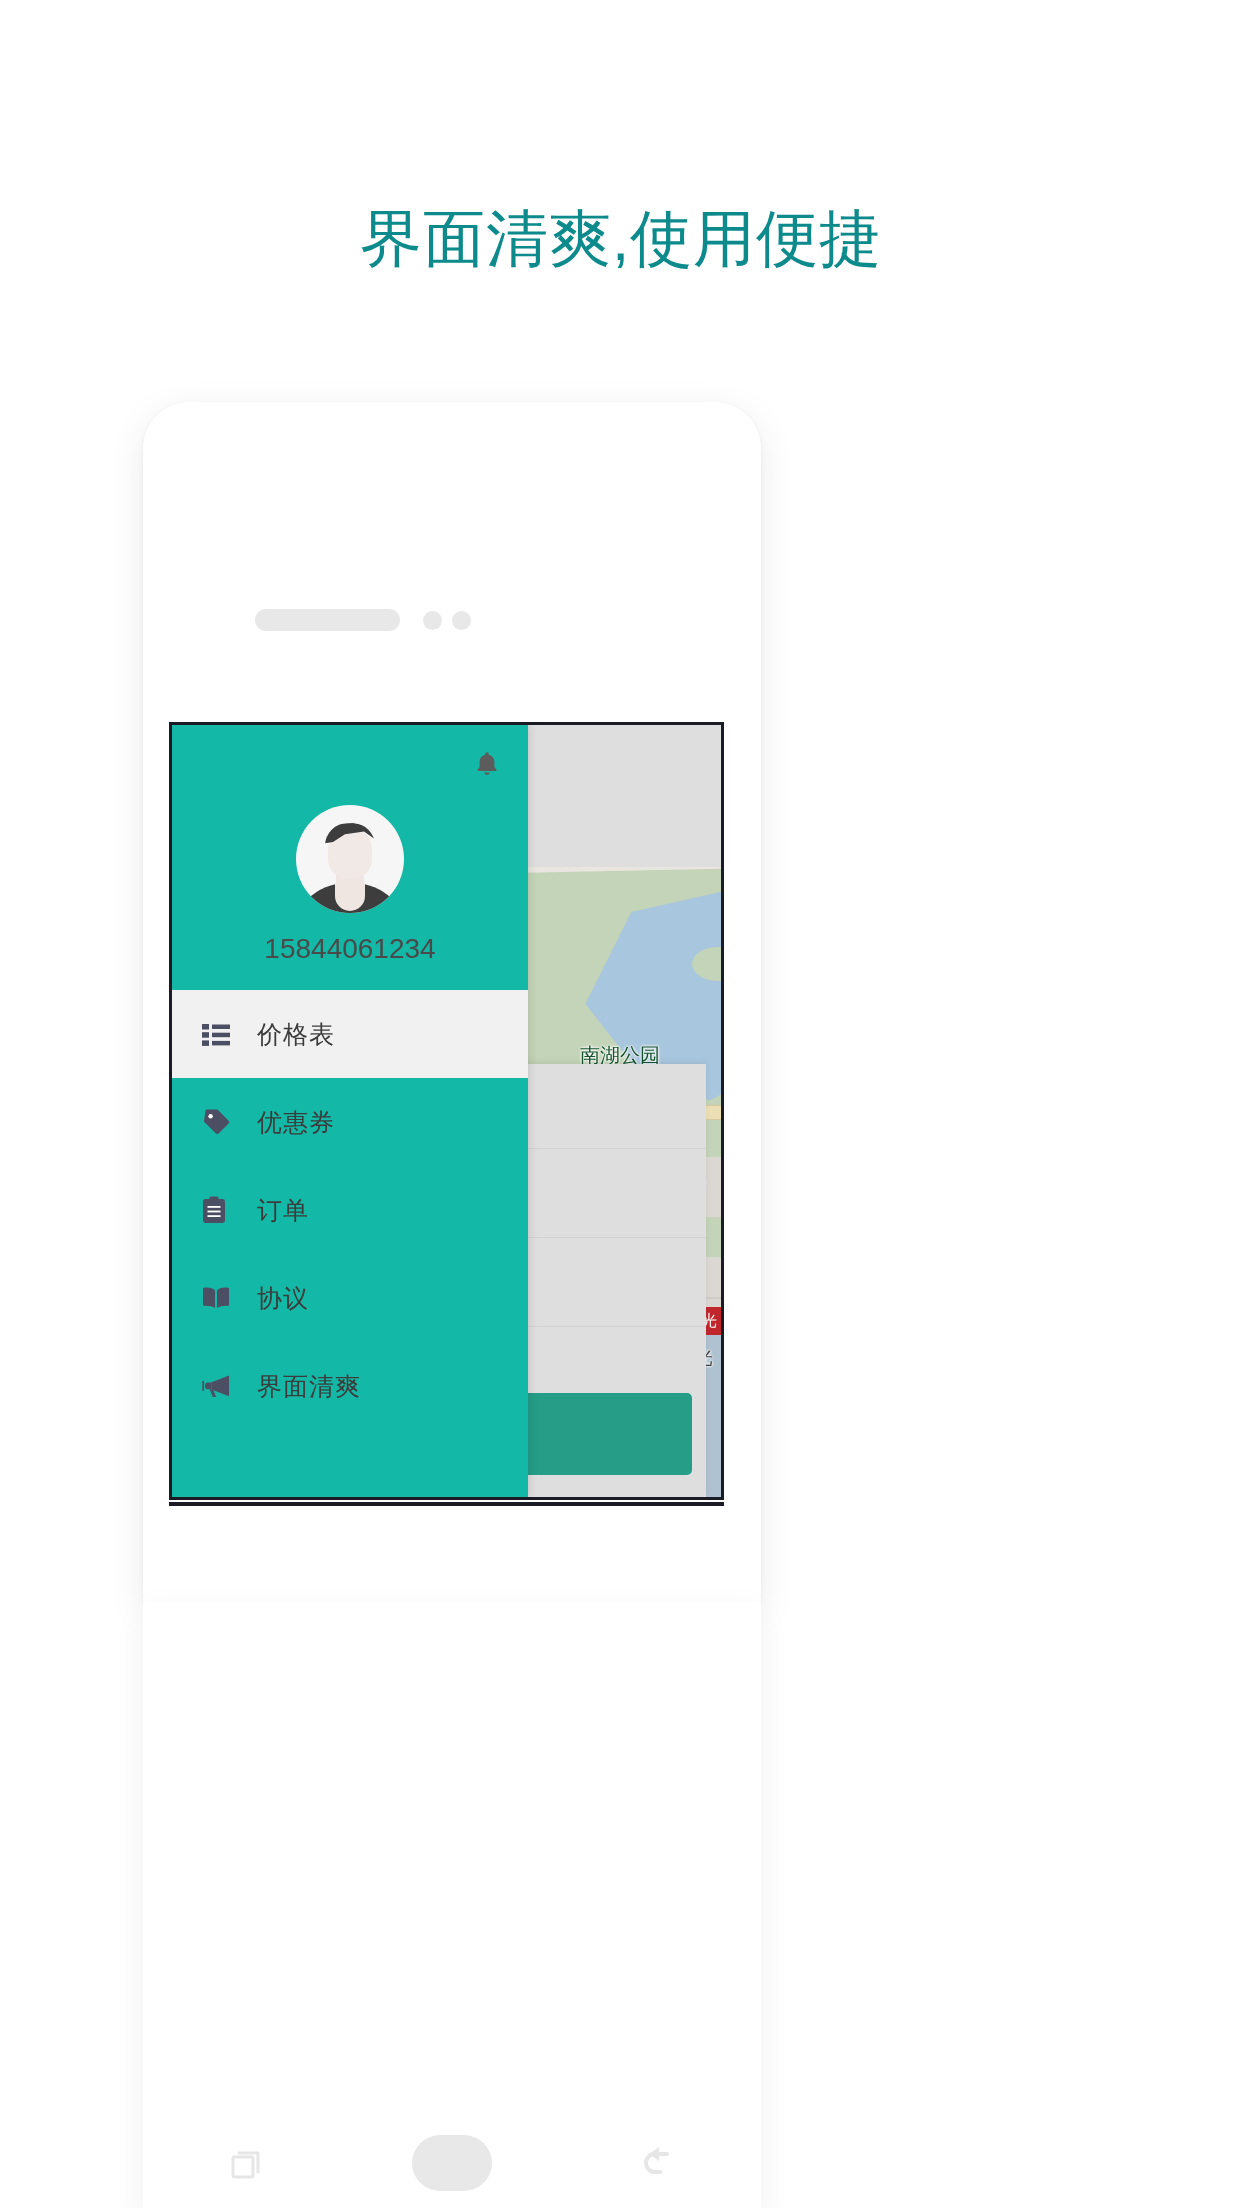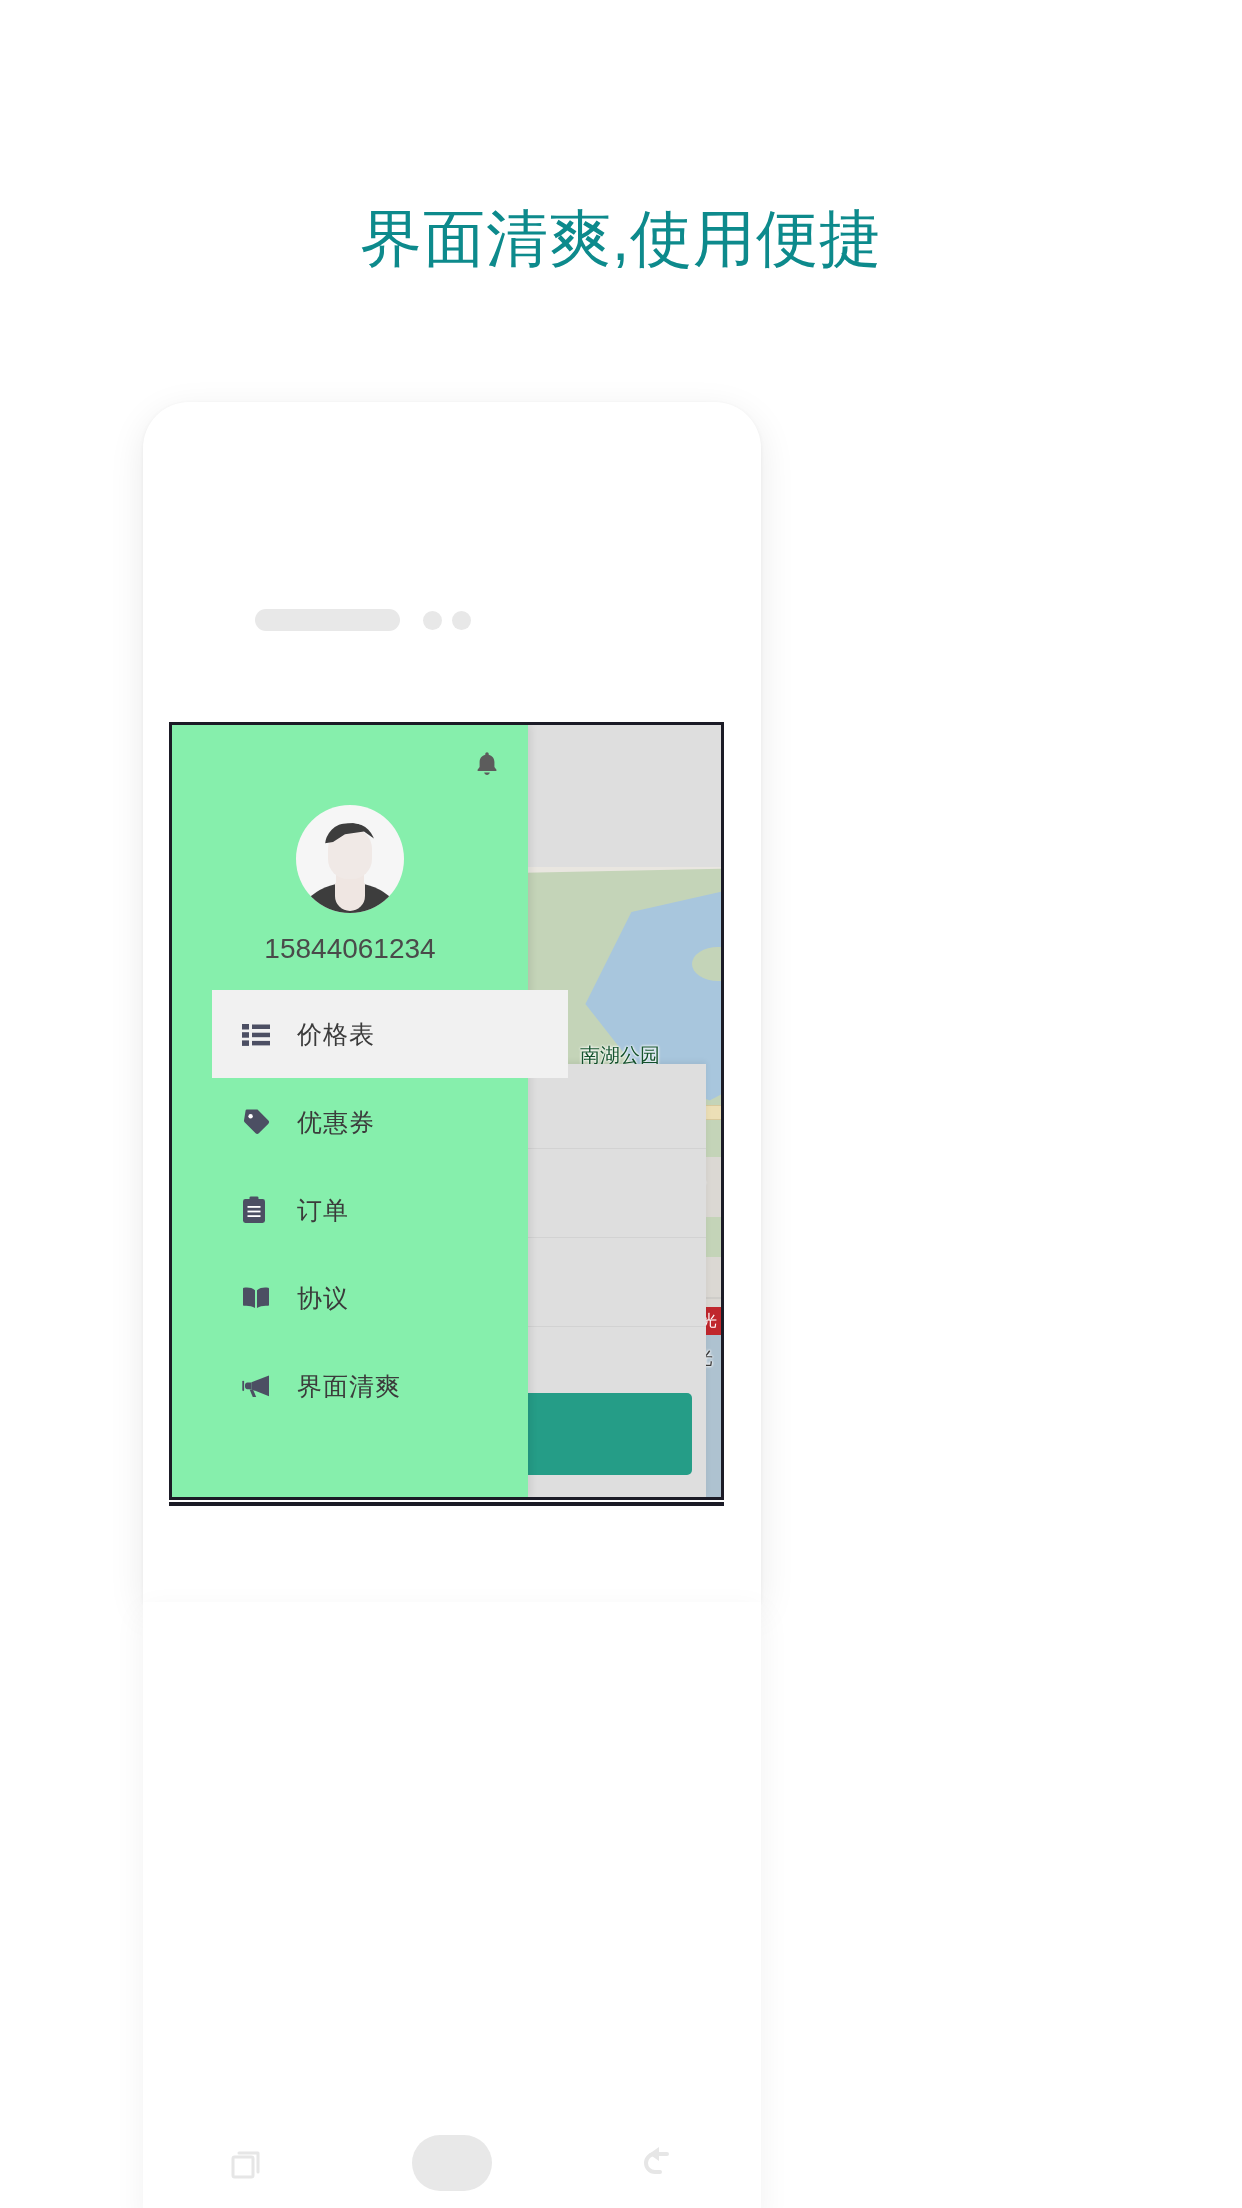--- a/index.html
+++ b/index.html
@@ -201,21 +201,21 @@
   .sheet-cta {
     margin: 4px 14px 22px 4px;
     height: 82px; border-radius: 5px;
     background: #259d87;
   }
 
   
   .drawer {
     position: absolute;
     left: 0; top: 0; width: 356px; height: 100%;
-    background: #86efac;
+    background: #14b8a6;
     box-shadow: 2px 0 8px rgba(0,0,0,0.10);
     z-index: 5;
   }
   .bell {
     position: absolute; right: 26px; top: 24px;
     width: 30px; height: 30px;
     display: flex; align-items: center; justify-content: center;
   }
   .avatar {
     position: absolute; left: 50%; top: 80px;
@@ -249,21 +249,21 @@
   .av-collar {
     position: absolute; left: 50%; top: 78px; transform: translateX(-50%);
     width: 30px; height: 28px;
     background: #efe6e2;
     border-radius: 0 0 16px 16px;
   }
   .phone-num {
     position: absolute; left: 0; top: 208px; width: 100%;
     text-align: center; font-size: 28px; color: #4a4a4a;
   }
-  .menu { position: absolute; left: 0; top: 265px; width: 100%; padding-left: 40px; }
+  .menu { position: absolute; left: 0; top: 265px; width: 100%; }
   .menu-item {
     display: flex; align-items: center;
     height: 88px;
     padding-left: 30px;
   }
   .menu-item.active { background: #f1f1f1; }
   .mi-icon {
     width: 38px; height: 34px;
     display: flex; align-items: center; justify-content: flex-start;
     color: #4c4f63;

